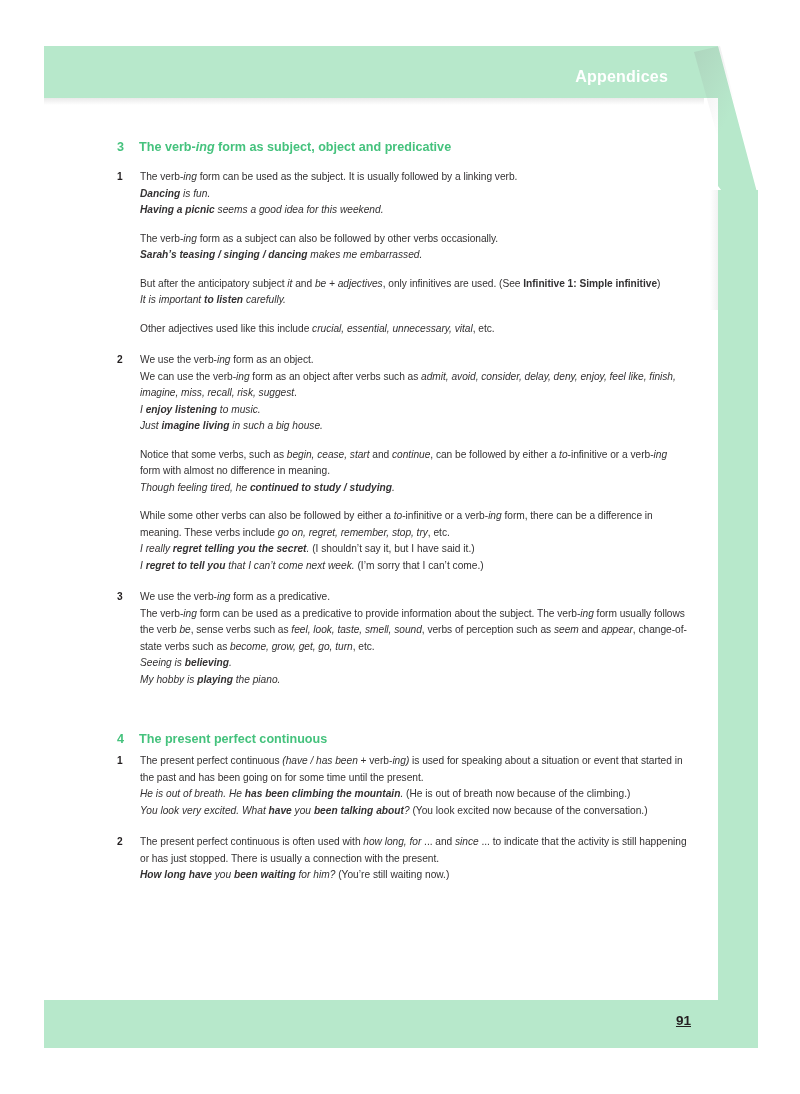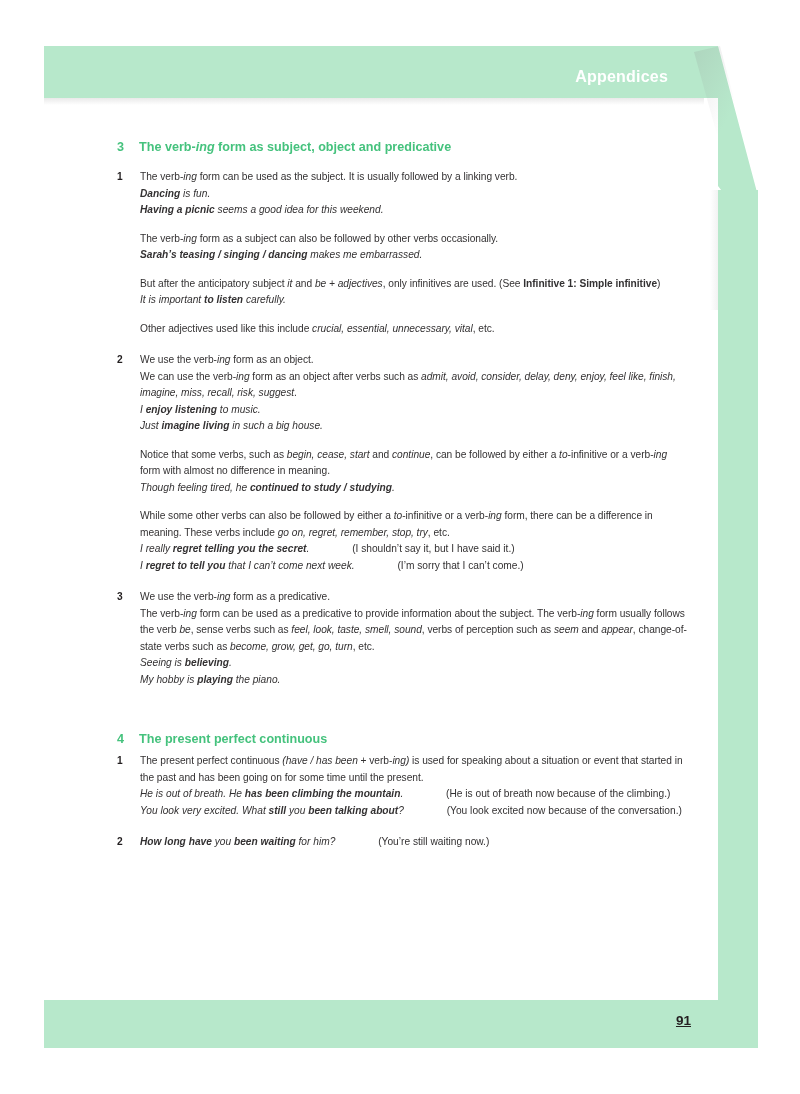--- a/index.html
+++ b/index.html
@@ -156,21 +156,21 @@
   p.example {
     margin: 0;
     font-size: 10.2px;
     line-height: 16.5px;
     font-style: italic;
     color: #333132;
   }
   p.example b { font-weight: bold; font-style: italic; text-align: right; }
   p.para i { font-style: italic; }
   p.para b { font-weight: bold; font-style: normal; }
-  p.example .roman { font-style: normal; margin-left: 40px; }
+  p.example .roman { font-style: normal; }
 </style>
 </head>
 <body>
 
 <div class="page-shell">
   <div class="header-band"></div>
   <div class="header-shadow"></div>
   <div class="corner-fold"></div>
   <div class="corner-fold-shade"></div>
   <div class="right-strip"></div>
@@ -223,22 +223,23 @@
     </div>
     <div class="section-heading section-4-heading">
       <span class="sec-num">4</span>
       <span class="sec-title">The present perfect continuous</span>
     </div>
     <div class="item">
       <div class="item-num">1</div>
       <div class="item-body">
         <p class="para">The present perfect continuous <i>(have / has been</i> + verb-<i>ing)</i> is used for speaking about a situation or event that started in the past and has been going on for some time until the present.</p>
         <p class="example">He is out of breath. He <b>has been climbing the mountain</b>. <span class="roman">(He is out of breath now because of the climbing.)</span></p>
-        <p class="example">You look very excited. What <b>still</b> you <b>been talking about</b>? <span class="roman">(You look excited now because of the conversation.)</span></p>
+        <p class="example">You look very excited. What <b>have</b> you <b>been talking about</b>? <span class="roman">(You look excited now because of the conversation.)</span></p>
       </div>
     </div>
     <div class="item">
       <div class="item-num">2</div>
       <div class="item-body">
+        <p class="para">The present perfect continuous is often used with <i>how long, for</i> ... and <i>since</i> ... to indicate that the activity is still happening or has just stopped. There is usually a connection with the present.</p>
         <p class="example"><b>How long have</b> you <b>been waiting</b> for him? <span class="roman">(You’re still waiting now.)</span></p>
       </div>
     </div>
   </div>
 
 </body></html>

